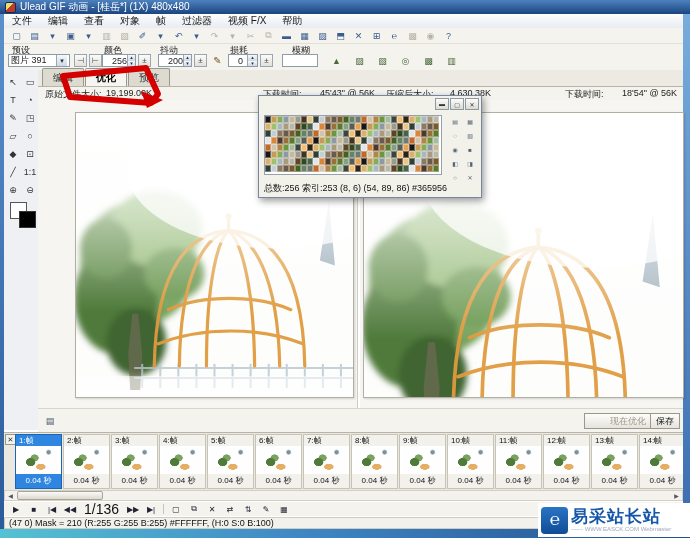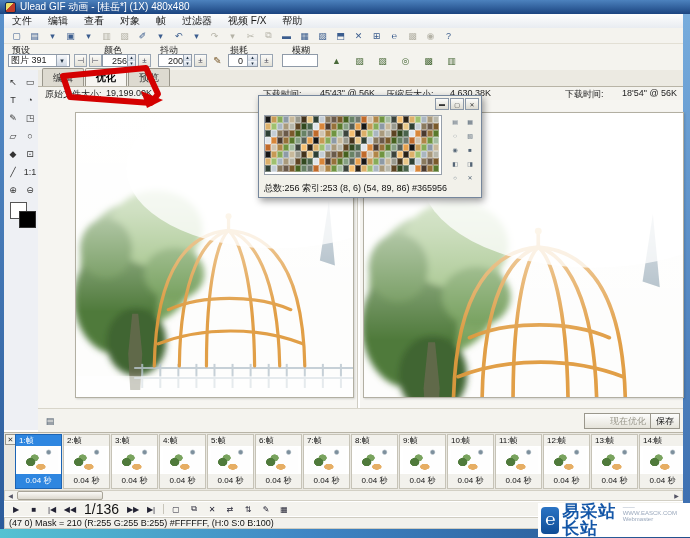--- a/index.html
+++ b/index.html
@@ -105,21 +105,21 @@
   .pb-sep{width:1px;height:10px;background:#c8c5ba;margin:0 2px;}
   .pb-counter{font-size:14px;padding:0 4px;color:#111;}
   
   .statusbar{left:4px;top:517px;width:679px;height:12px;background:#f2f1ec;border:1px solid #cfccc1;box-sizing:border-box;
              font-size:9px;color:#111;display:flex;align-items:center;padding-left:4px;}
   
   .annot{left:0;top:0;width:690px;height:538px;pointer-events:none;z-index:30;}
   .watermark{right:0px;bottom:1px;width:152px;height:34px;background:#fff;z-index:40;display:flex;align-items:center;gap:3px;padding-left:3px;box-sizing:border-box;}
   .wm-logo{width:27px;height:27px;background:linear-gradient(180deg,#2a74c4,#0f4c96);color:#fff;border-radius:4px;
            display:flex;align-items:center;justify-content:center;font-size:17px;font-weight:bold;}
-  .wm-col{display:flex;flex-direction:row;line-height:1;justify-content:center;}
+  .wm-col{display:flex;flex-direction:column;line-height:1;justify-content:center;}
   .wm-text{font-size:17px;font-weight:bold;color:#1457a8;letter-spacing:1px;}
   .wm-sub{font-size:6px;color:#9aa8bc;margin-top:1px;}
 </style>
 </head>
 <body>
 
 <div class="abs frame-left"></div>
 <div class="abs frame-right"></div>
 <div class="abs frame-bottom"></div>
 

